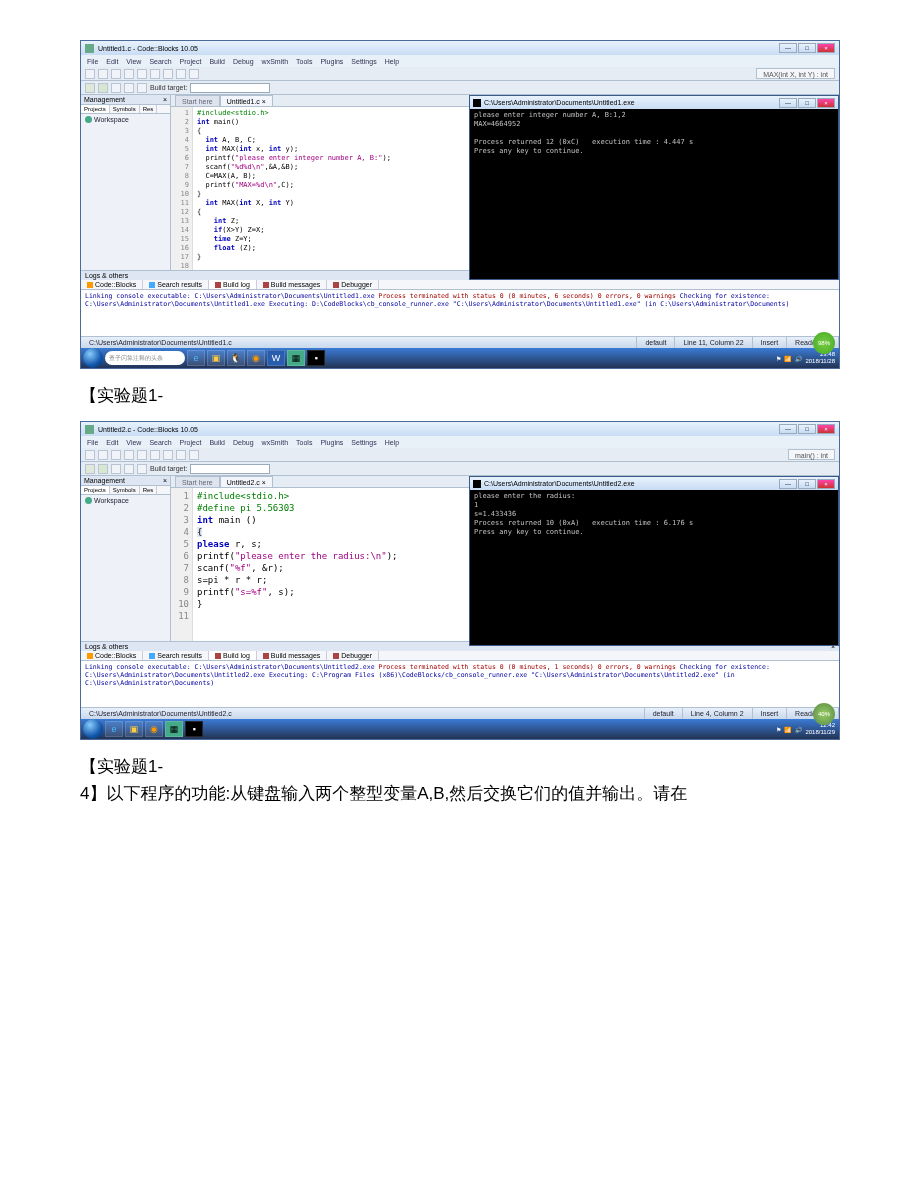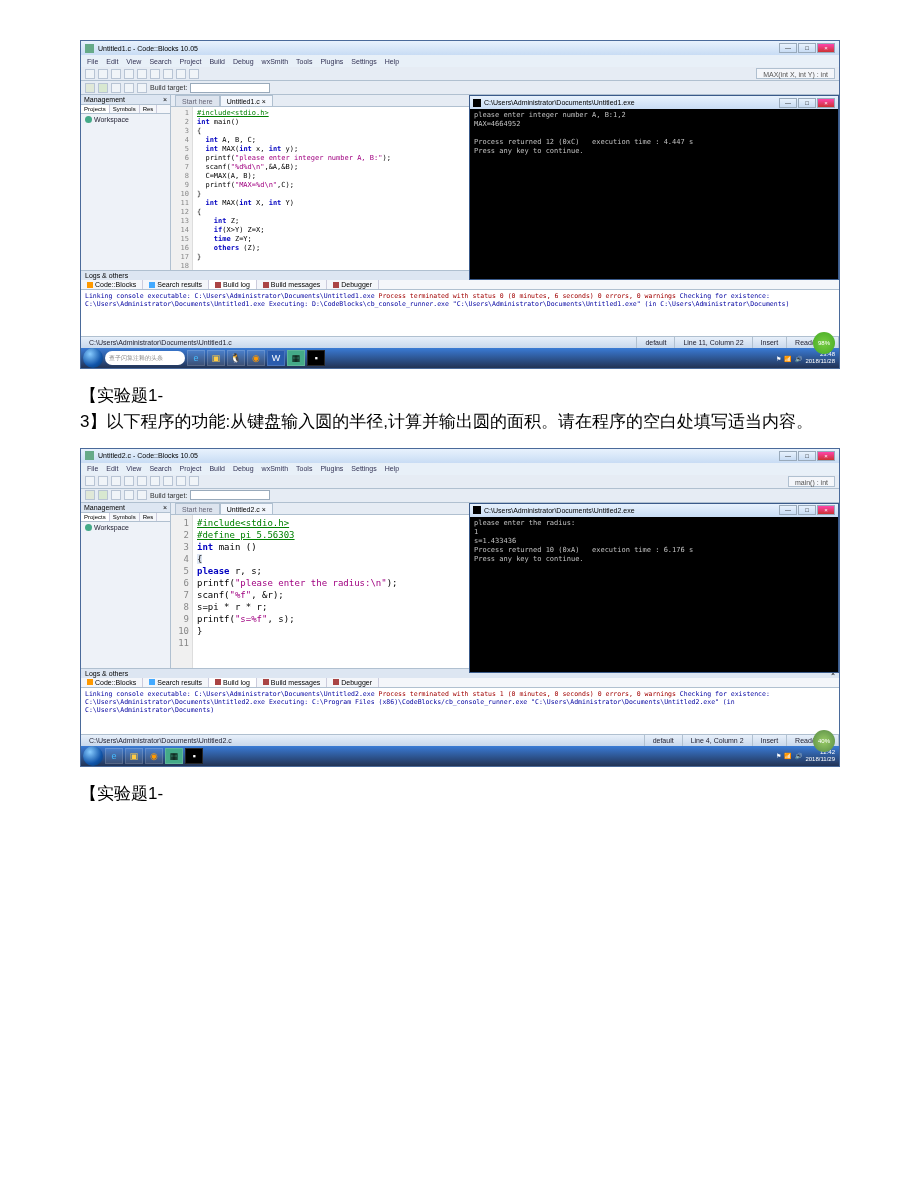--- a/index.html
+++ b/index.html
@@ -29,21 +29,21 @@
   .ws-icon { width:7px; height:7px; background:#4a8; border-radius:50%; }
   .editor-zone { flex: 1; position: relative; background: #fff; }
   .ed-tabs { height: 12px; background: #e6ecf4; display: flex; align-items: flex-end; padding-left: 4px; gap: 0; border-bottom: 1px solid #b0c0d0; }
   .ed-tab { background: #f2f6fc; border: 1px solid #b0c0d0; border-bottom: none; padding: 0 6px; font-size: 7px; height: 11px; line-height: 11px; }
   .ed-tab.inactive { background: #dde4ee; color:#667; }
   .code-area { display: flex; height: 163px; }
   .gutter { width: 22px; background: #f0f0f0; border-right: 1px solid #ddd; text-align: right; font-family: "Consolas", monospace; font-size: 7px; color: #888; padding: 2px 3px 0 0; line-height: 9px; }
   .lines { flex: 1; font-family: "Consolas", monospace; font-size: 7px; padding: 2px 0 0 4px; line-height: 9px; white-space: pre; }
   .lines.big { font-size: 9px; line-height: 12px; }
   .gutter.big { font-size: 9px; line-height: 12px; }
-  .kw-pre { color: #008000; text-decoration: underline; }
+  .kw-pre { color: #008000; }
   .kw { color: #0000c0; font-weight: bold; }
   .str { color: #a00080; }
   .logs { border-top: 1px solid #b0c0d0; background: #eef2f8; }
   .logs-title { background: #dde6f2; padding: 1px 4px; font-size: 7px; display:flex; justify-content:space-between; }
   .logs-tabs { display: flex; background: #f4f6fa; font-size: 7px; border-bottom: 1px solid #b0c0d0; }
   .log-tab { padding: 1px 6px; border-right: 1px solid #ccd; display:flex; align-items:center; gap:2px; }
   .log-tab.active { background: #fff; }
   .lt-ico { width:6px; height:6px; }
   .log-body { background: #fff; font-family: "Consolas", monospace; font-size: 6.5px; padding: 2px 4px; color: #0000a0; height: 46px; overflow: hidden; line-height: 8px; }
   .log-body .red { color: #a00000; }
@@ -148,21 +148,21 @@
   printf(<span class="str">"please enter integer number A, B:"</span>);
   scanf(<span class="str">"%d%d\n"</span>,&amp;A,&amp;B);
   C=MAX(A, B);
   printf(<span class="str">"MAX=%d\n"</span>,C);
 }
   <span class="kw">int</span> MAX(<span class="kw">int</span> X, <span class="kw">int</span> Y)
 {
     <span class="kw">int</span> Z;
     <span class="kw">if</span>(X&gt;Y) Z=X;
     <span class="kw">time</span> Z=Y;
-    <span class="kw">others</span> (Z);
+    <span class="kw">float</span> (Z);
 }
 </div>
       </div>
 
       <div class="console-overlay">
         <div class="con-title">
           <span class="cico"></span>
           <span>C:\Users\Administrator\Documents\Untitled1.exe</span>
           <div class="cbtns">
             <div class="winbtn">—</div>
@@ -237,21 +237,20 @@
       <div class="clock">
         <div>23:48</div>
         <div>2018/11/28</div>
       </div>
     </div>
   </div>
 </div>
 
 <div class="para">
   <span>【实验题1-</span><br>
-  <span>3】以下程序的功能:从键盘输入圆的半径,计算并输出圆的面积。请在程序的空白处填写适当内容。</span>
 </div>
 
 <div class="watermark">
 <div class="wm-text">www.bdocx.com</div>
 <div class="ide-block">
   <div class="titlebar">
     <span class="icon"></span>
     <span class="title">Untitled2.c - Code::Blocks 10.05</span>
     <div class="winbtns">
       <div class="winbtn">—</div>
@@ -370,21 +369,21 @@
             <div class="log-tab">
               <span class="lt-ico" style="background: rgb(170, 68, 68);"></span>
               <span>Build messages</span>
             </div>
             <div class="log-tab">
               <span class="lt-ico" style="background: rgb(170, 68, 68);"></span>
               <span>Debugger</span>
             </div>
           </div>
     <div class="log-body" id="logbody2">Linking console executable: C:\Users\Administrator\Documents\Untitled2.exe
-<span class="red">Process terminated with status 1 (0 minutes, 0 seconds)</span>
+<span class="red">Process terminated with status 0 (0 minutes, 1 seconds)</span>
 <span class="red">0 errors, 0 warnings</span>
  
 Checking for existence: C:\Users\Administrator\Documents\Untitled2.exe
 Executing: C:\Program Files (x86)\CodeBlocks/cb_console_runner.exe "C:\Users\Administrator\Documents\Untitled2.exe"  (in C:\Users\Administrator\Documents)</div>
   </div>
   <div class="statusbar">
     <div>C:\Users\Administrator\Documents\Untitled2.c</div>
     <div>default</div>
     <div>Line 4, Column 2</div>
     <div>Insert</div>
@@ -406,15 +405,16 @@
         <div>12:42</div>
         <div>2018/11/29</div>
       </div>
     </div>
   </div>
 </div>
 </div>
 
 <div class="para">
   <span>【实验题1-</span><br>
+  <span>4】以下程序的功能:从键盘输入两个整型变量A,B,然后交换它们的值并输出。请在</span>
 </div>
 
 </div>
 
 </body></html>

